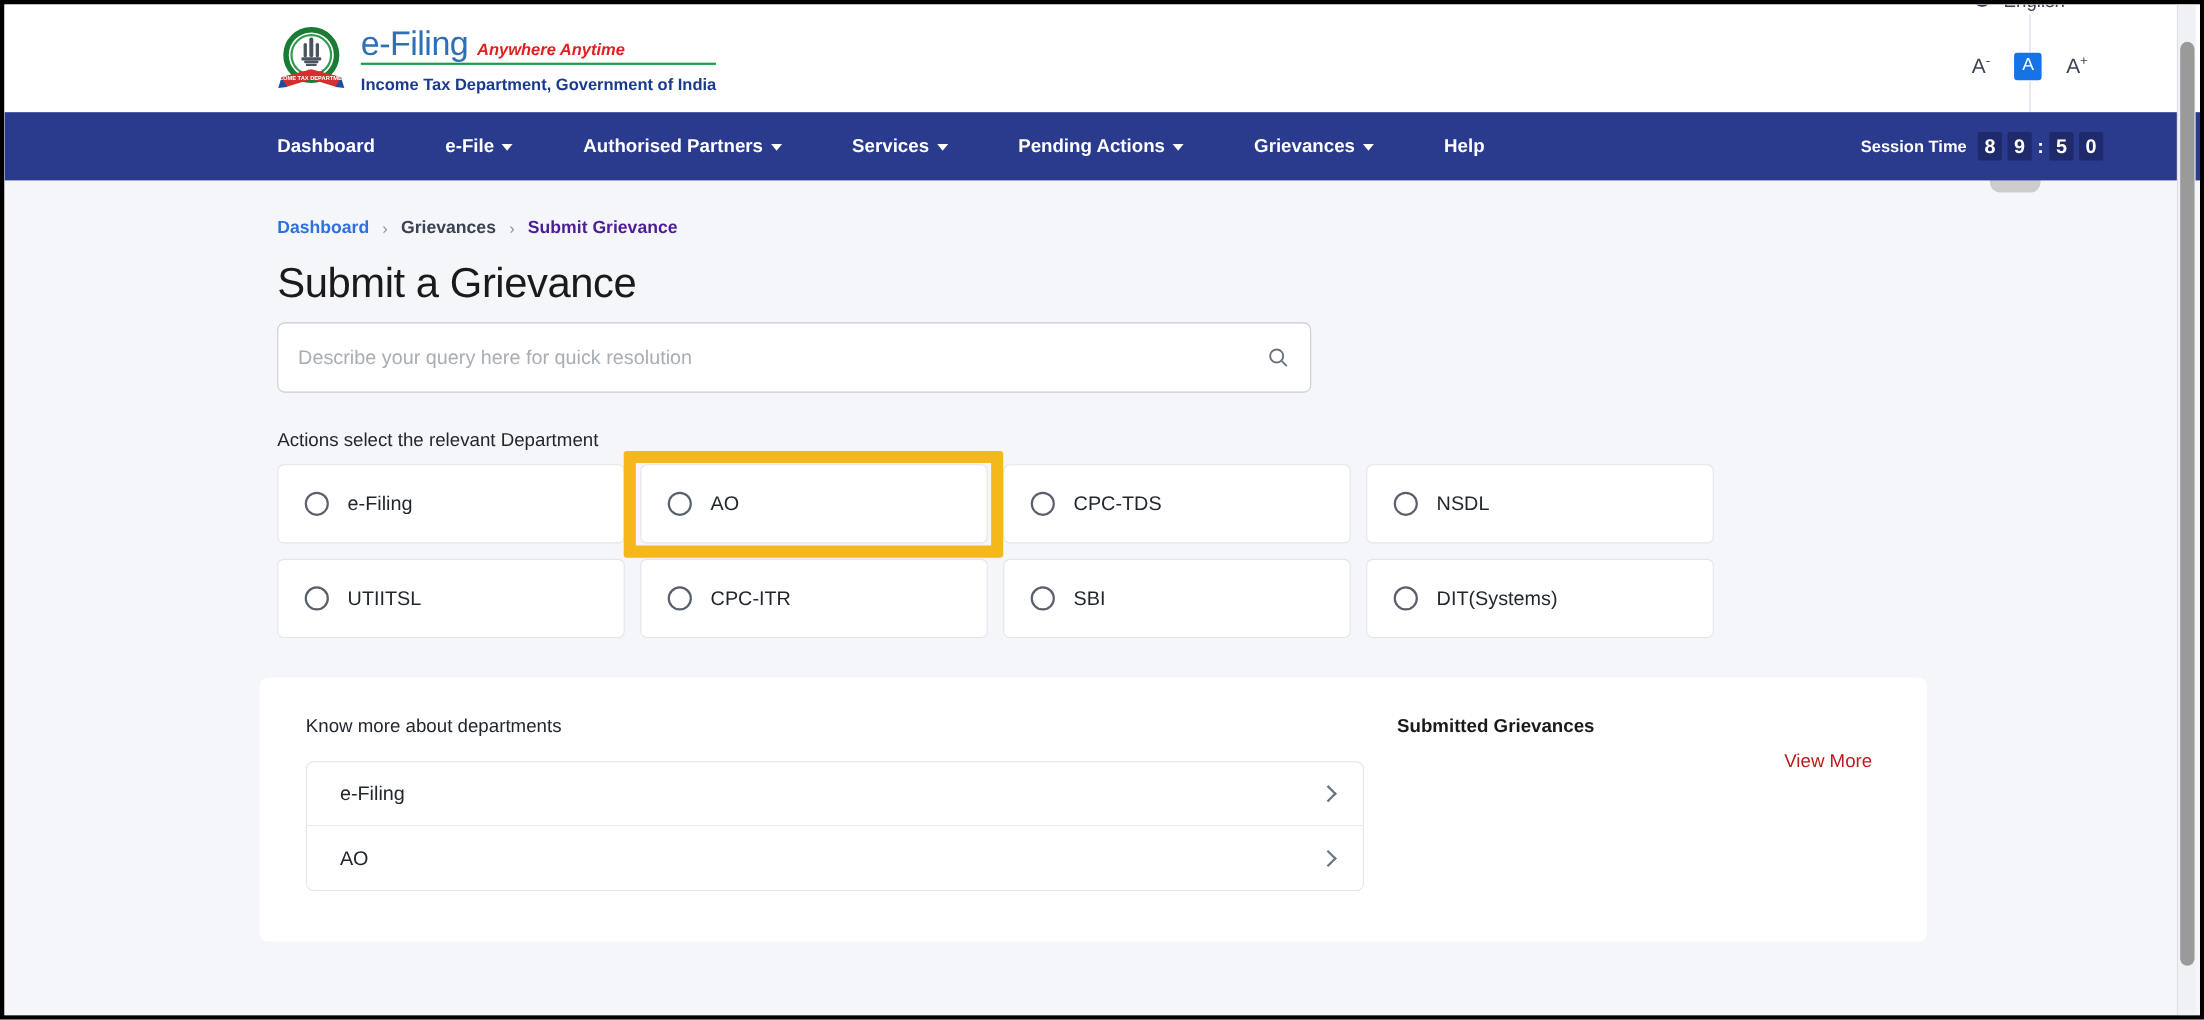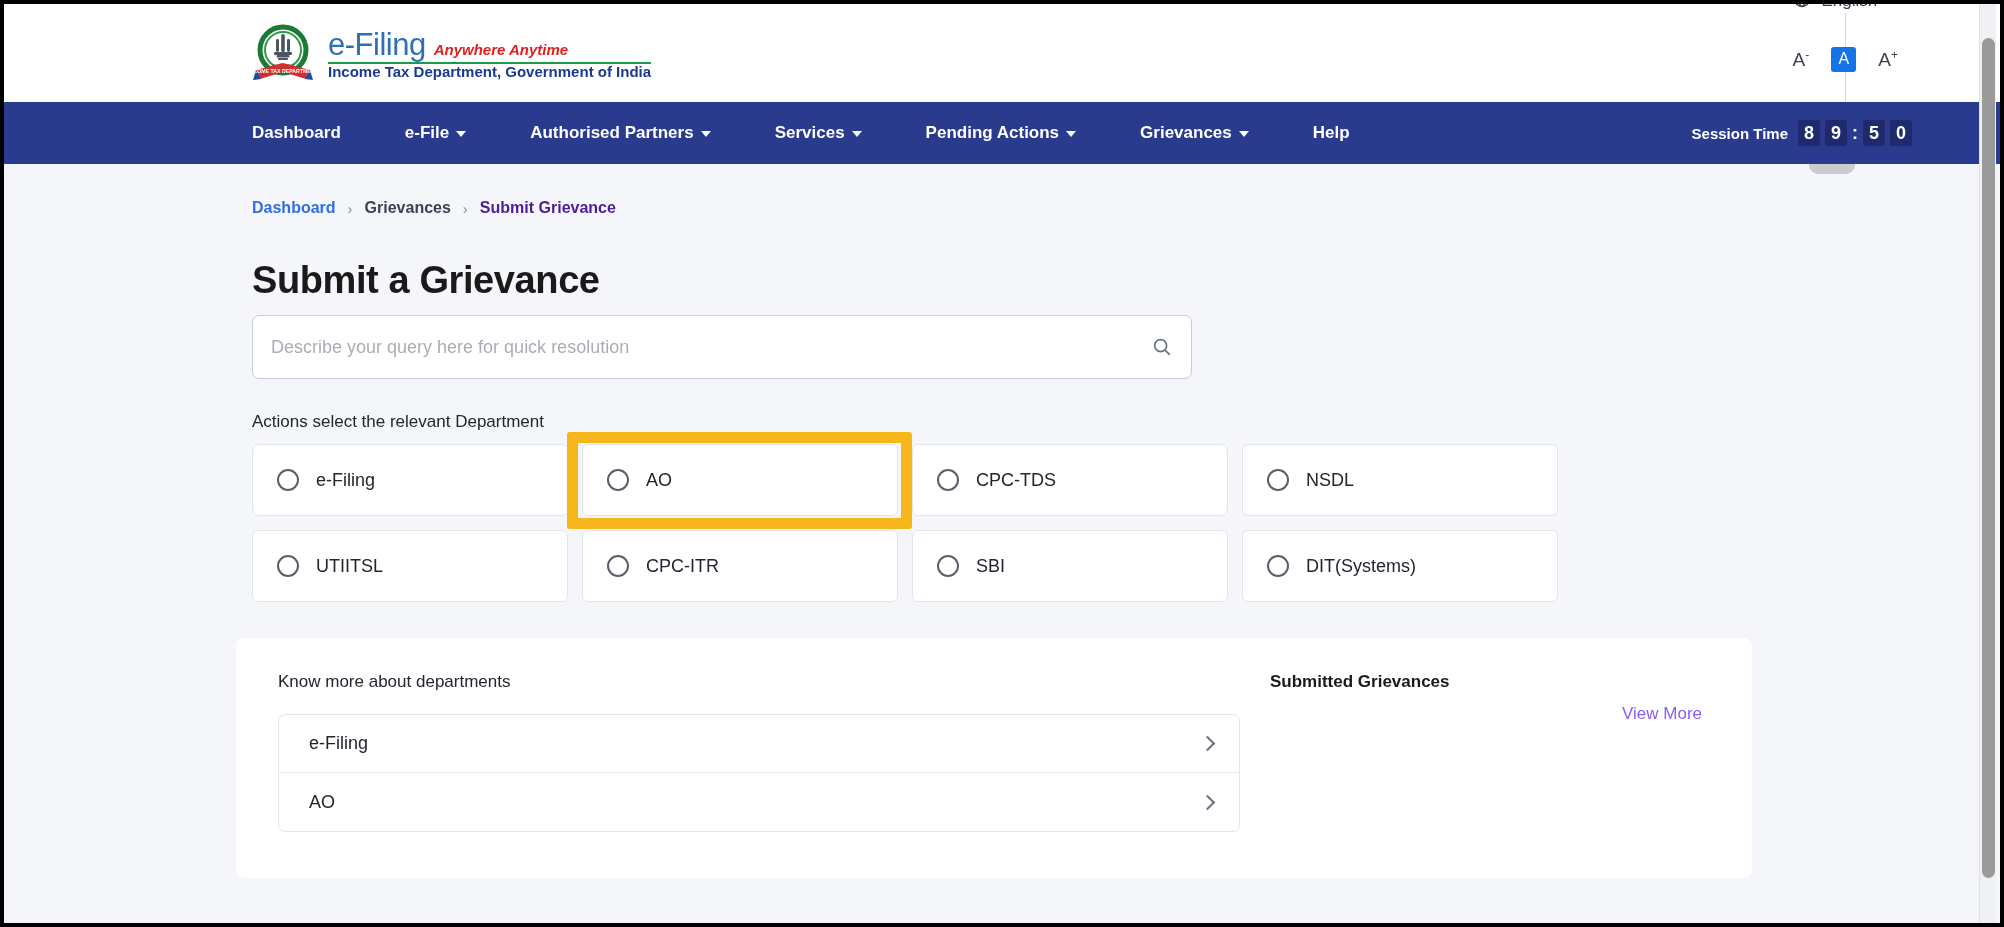--- a/index.html
+++ b/index.html
@@ -46,21 +46,21 @@
   }
   .efiling {
     font-size: 31px; color: #2f6fb5; font-weight: 400;
     letter-spacing: -0.5px;
   }
   .tagline {
     font-size: 15px; color: #e02020; font-style: italic; font-weight: 700;
   }
   .brand-sub {
     font-size: 15px; color: #1a3a8f; font-weight: 700;
-    padding-top: 0; white-space: nowrap;
+    padding-top: 11px; white-space: nowrap;
   }
 
   .top-right {
     margin-left: auto;
     display: flex; align-items: center;
     gap: 0px;
     padding-right: 40px;
     flex-direction: column;
   }
   .tr-group { display: flex; align-items: center; gap: 9px; padding: 0 26px; }
@@ -138,22 +138,22 @@
   .content { padding: 0 0 0 248px; }
   .breadcrumb {
     display: flex; align-items: center; gap: 12px;
     padding-top: 35px; font-size: 16px;
   }
   .bc-link { color: #2f6fe0; font-weight: 700; }
   .bc-current { color: #4c1d95; font-weight: bold; }
   .bc-sep { color: #8a8f99; font-size: 15px; }
 
   .page-title {
-    font-size: 38px; font-weight: 700; color: #1a1a1a;
-    margin-top: 42px; letter-spacing: -0.4px;
+    font-size: 38px; font-weight: 400; color: #1a1a1a;
+    margin-top: 20px; letter-spacing: -0.4px;
   }
 
   .field-label {
     font-size: 17px; color: #22262e;
     margin-top: 44px;
   }
   .search-wrap {
     margin-top: 13px;
     width: 940px; height: 64px;
     background: #ffffff;
@@ -239,21 +239,21 @@
     width: 11px; height: 11px;
     border-right: 2.5px solid #6b7280;
     border-top: 2.5px solid #6b7280;
     transform: rotate(45deg);
   }
   .bp-right { flex: 1; padding-left: 34px; padding-right: 24px; }
   .sg-title { font-size: 17px; font-weight: 700; color: #1a1a1a; }
   .view-more {
     text-align: right;
     margin-top: 12px; padding-right: 26px;
-    font-size: 17px; color: #8b5cf6;
+    font-size: 17px; color: #b91c1c;
   }
 
   
   .scrollbar {
     position: absolute;
     right: 4px; top: 0;
     width: 17px; height: 100%;
     background: #f0f1f5;
     border-left: 1px solid #dddfe5;
   }

